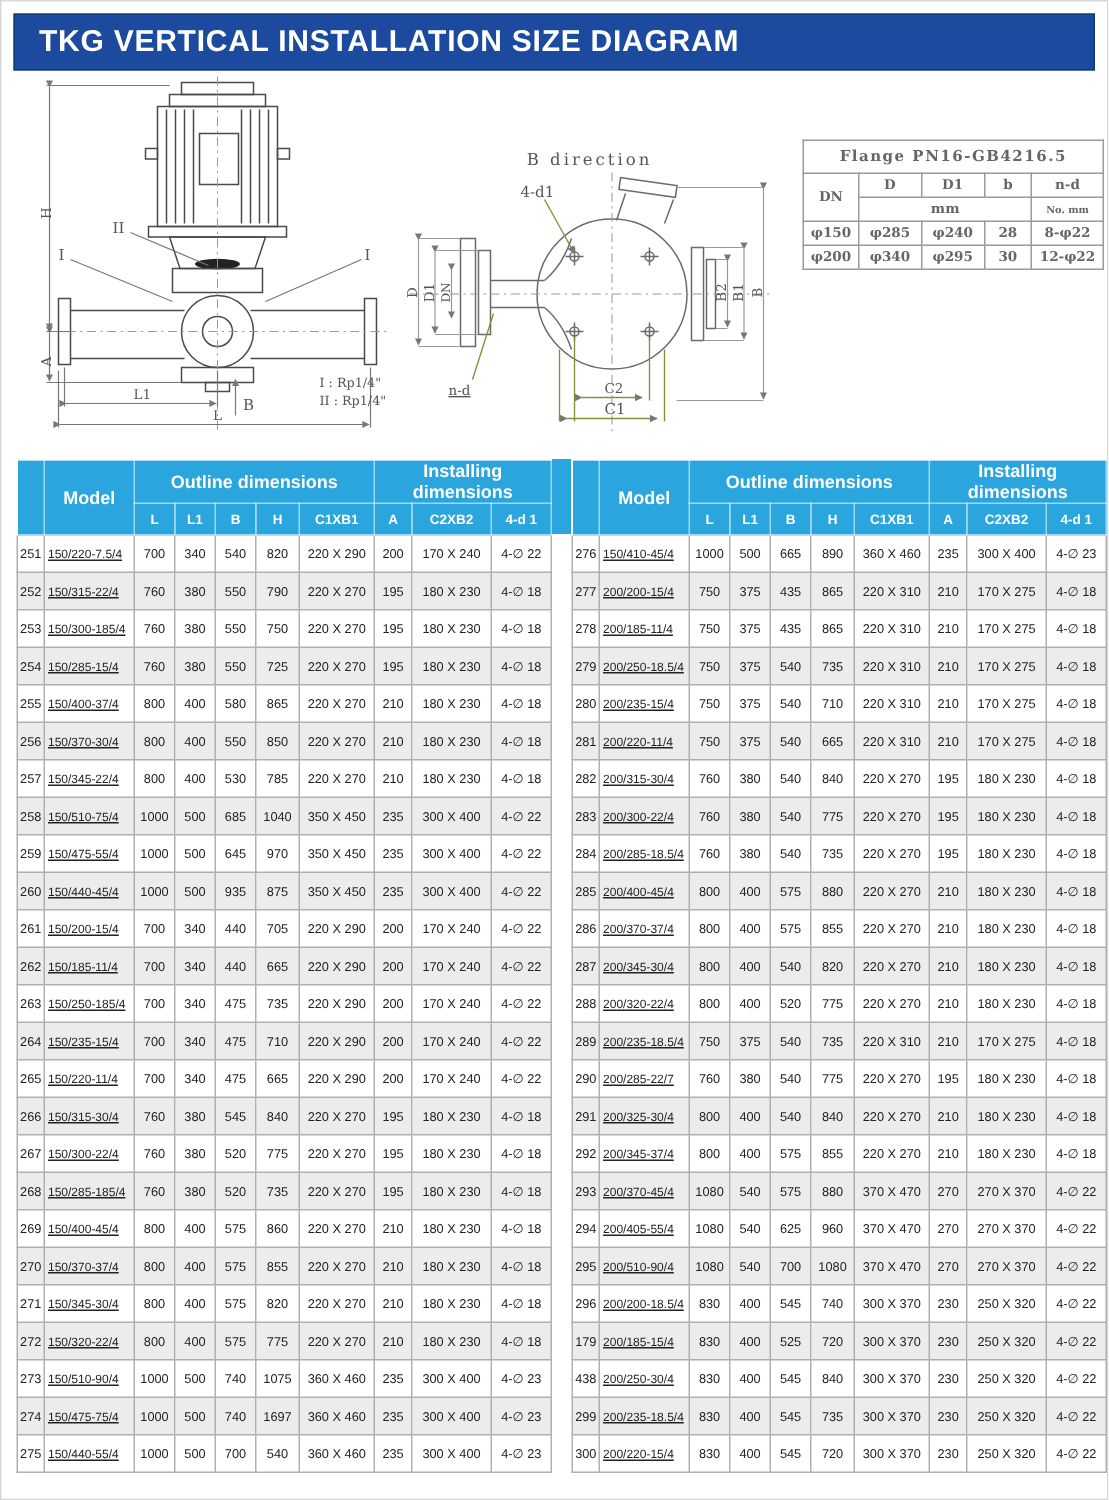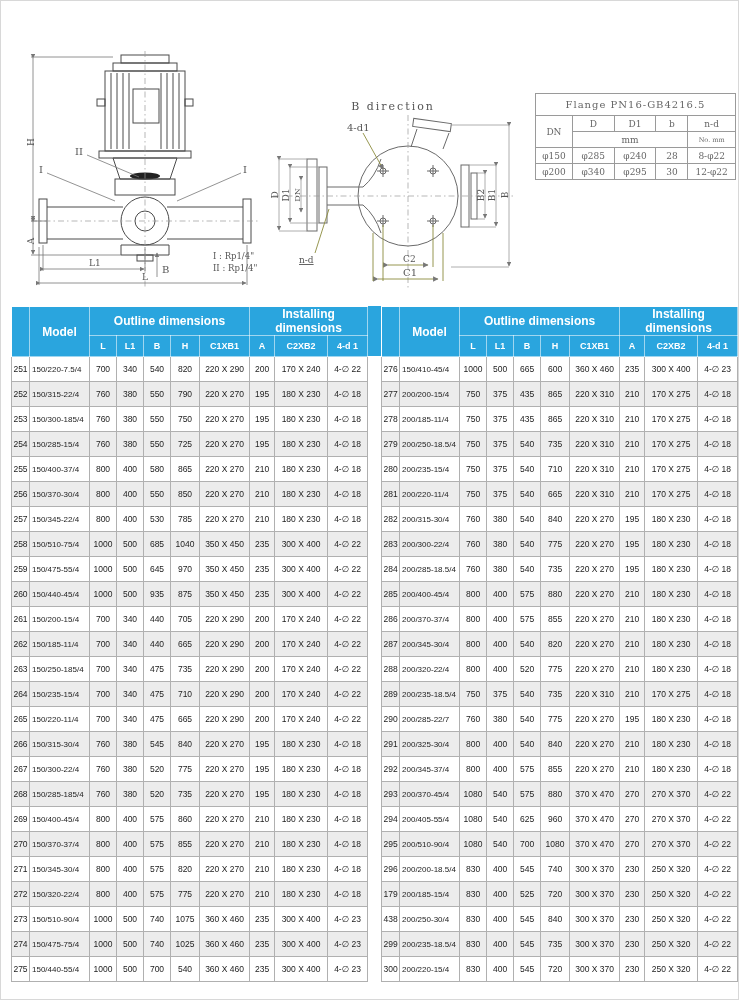--- a/index.html
+++ b/index.html
@@ -26,52 +26,55 @@
   .dsvg{position:absolute;}
   svg text{font-family:"DejaVu Serif",serif;fill:#555;}
   .notes{position:absolute;left:212px;top:203px;font-family:"DejaVu Serif",serif;
     font-size:8.5px;color:#555;line-height:12px;}
 
   
   .flange-table{position:absolute;left:534px;top:46px;width:201px;
     border-collapse:collapse;font-family:"DejaVu Serif",serif;font-size:9px;color:#666;
     border:1.5px solid #8a8a8a;background:#fff;}
   .flange-table td,.flange-table th{border:1px solid #9a9a9a;text-align:center;
-    height:16px;font-weight:normal;}
+    height:16px;font-weight:bold;}
   .flange-table .ft-title{height:22px;font-size:10px;letter-spacing:1px;}
   .flange-table .ft-nomm{font-size:6.5px;}
   .flange-table col.c-dn{width:37px;} .flange-table col.c-d{width:42px;}
   .flange-table col.c-d1{width:42px;} .flange-table col.c-b{width:32px;}
   .flange-table col.c-nd{width:48px;}
 
   
   .tables-wrap{position:absolute;left:10px;top:305px;display:flex;align-items:flex-start;}
   .size-table{border-collapse:collapse;table-layout:fixed;width:356px;
     font-size:8.5px;color:#222;border:1.5px solid var(--table-border);background:#fff;}
   .size-table th{background:var(--table-header);color:#fff;font-weight:600;
     border:1px solid rgba(255,255,255,.55);font-size:9px;}
   .size-table thead tr:first-child th{height:27px;font-size:12px;}
   .size-table thead tr:last-child th{height:21px;}
   .size-table td{border:1px solid var(--cell-border);text-align:center;height:25px;
     overflow:hidden;white-space:nowrap;}
   .size-table tbody tr:nth-child(even){background:var(--row-alt);}
-  .size-table td:nth-child(2){text-align:left;padding-left:2px;font-size:8px;}
+  .size-table td:nth-child(2){text-align:left;padding-left:2px;font-size:8px;text-decoration:underline;}
   .size-table col.c-no{width:18px;} .size-table col.c-model{width:60px;}
   .size-table col.c-l{width:27px;} .size-table col.c-l1{width:27px;}
   .size-table col.c-b{width:27px;} .size-table col.c-h{width:29px;}
   .size-table col.c-c1b1{width:50px;} .size-table col.c-a{width:25px;}
   .size-table col.c-c2b2{width:53px;} .size-table col.c-4d1{width:40px;}
   .table-gap{width:13px;align-self:stretch;}
   .table-gap .gap-head{height:50px;background:var(--table-header);}
 </style>
 </head>
 <body>
 
 <div class="page">
 
+  <div class="title-bar">
+    <h1>TKG VERTICAL INSTALLATION SIZE DIAGRAM</h1>
+  </div>
 
   <div class="diagram-band">
 
     <svg class="dsvg" style="left:26px;top:2px" width="242" height="248" viewBox="0 0 242 248">
       <defs>
         <marker id="ah" markerWidth="7" markerHeight="7" refX="5.5" refY="3" orient="auto">
           <path d="M0,0 L6,3 L0,6 Z" fill="#777"></path>
         </marker>
       </defs>
       <g stroke="#4a4a4a" stroke-width="1" fill="none">
@@ -535,21 +538,21 @@
             <td>235</td>
             <td>300 X 400</td>
             <td>4-∅ 23</td>
           </tr>
           <tr>
             <td>274</td>
             <td>150/475-75/4</td>
             <td>1000</td>
             <td>500</td>
             <td>740</td>
-            <td>1025</td>
+            <td>1697</td>
             <td>360 X 460</td>
             <td>235</td>
             <td>300 X 400</td>
             <td>4-∅ 23</td>
           </tr>
           <tr>
             <td>275</td>
             <td>150/440-55/4</td>
             <td>1000</td>
             <td>500</td>
@@ -598,21 +601,21 @@
           <th>4-d 1</th>
         </tr>
       </thead>
       <tbody>
           <tr>
             <td>276</td>
             <td>150/410-45/4</td>
             <td>1000</td>
             <td>500</td>
             <td>665</td>
-            <td>600</td>
+            <td>890</td>
             <td>360 X 460</td>
             <td>235</td>
             <td>300 X 400</td>
             <td>4-∅ 23</td>
           </tr>
           <tr>
             <td>277</td>
             <td>200/200-15/4</td>
             <td>750</td>
             <td>375</td>

